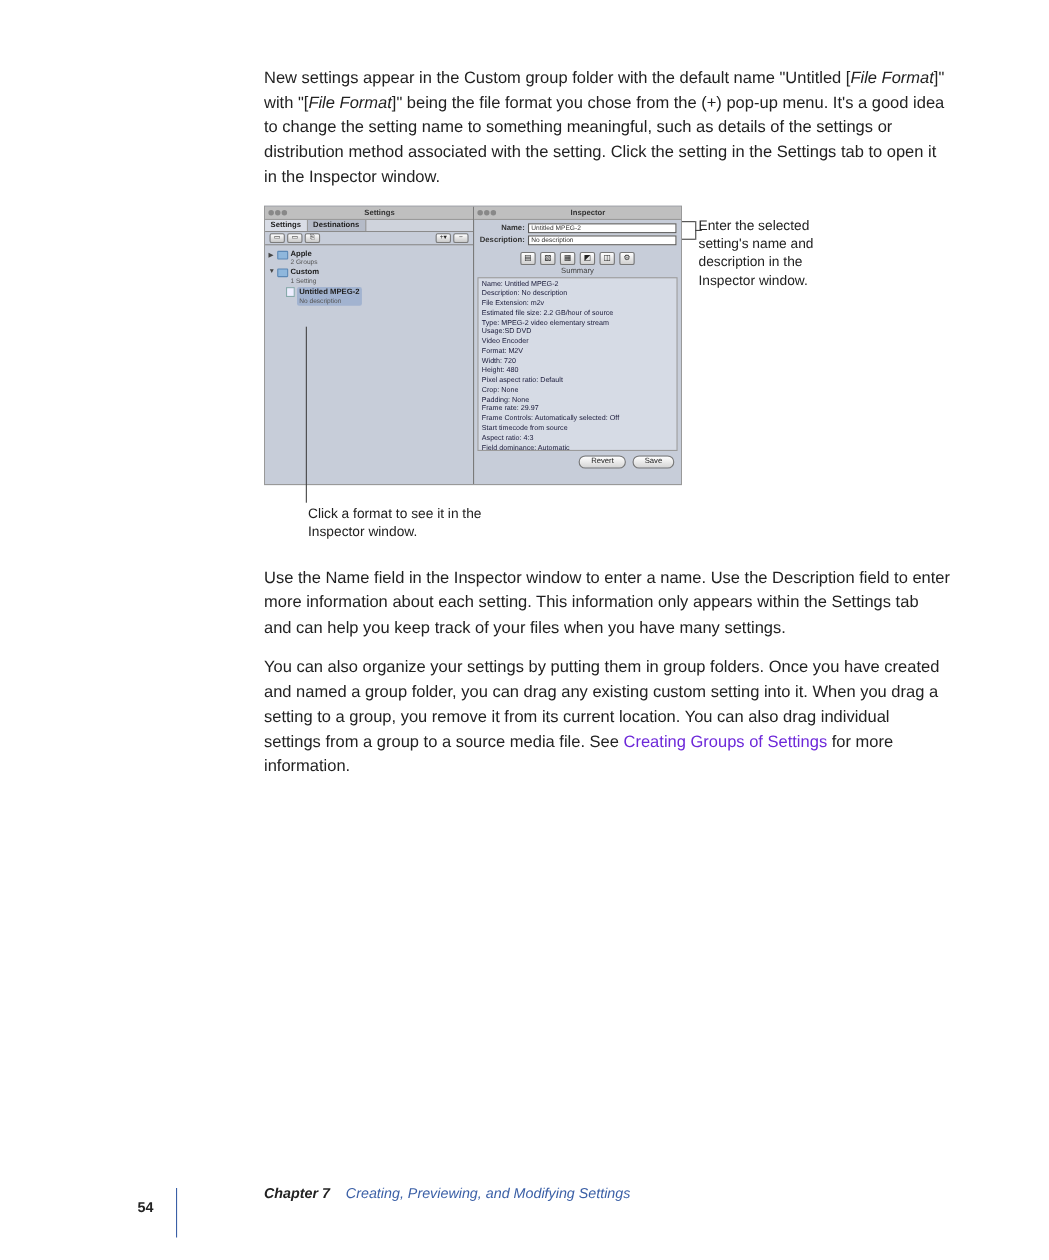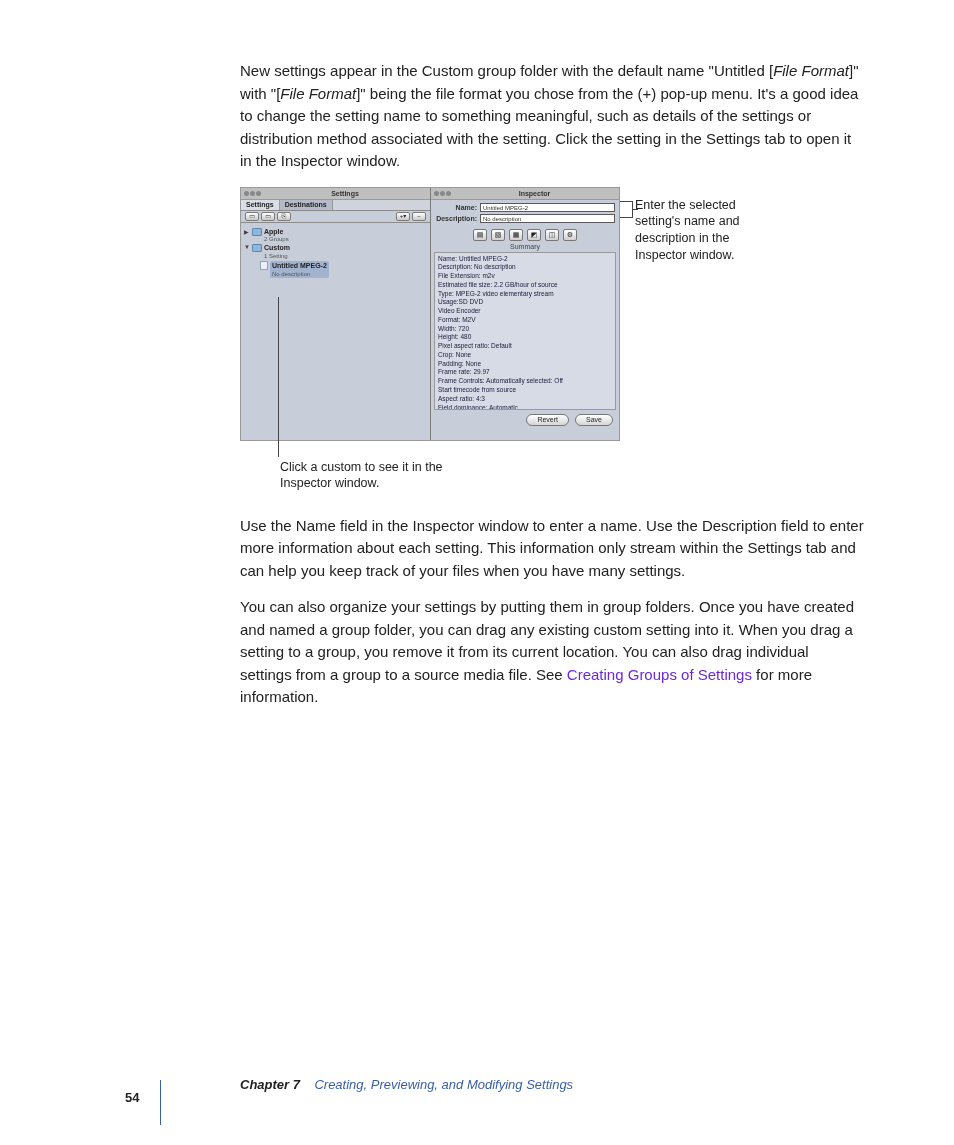--- a/index.html
+++ b/index.html
@@ -206,24 +206,24 @@
       </div>
     </div>
 
     <div class="lead-line lead-h1"></div>
     <div class="lead-line lead-h2"></div>
     <div class="lead-line lead-v"></div>
     <div class="lead-line lead-h3"></div>
     <div class="lead-line lead-b"></div>
 
     <div class="callout right">Enter the selected setting's name and description in the Inspector window.</div>
-    <div class="callout bottom">Click a custom to see it in the Inspector window.</div>
+    <div class="callout bottom">Click a format to see it in the Inspector window.</div>
   </div>
 
-  <p class="para">Use the Name field in the Inspector window to enter a name. Use the Description field to enter more information about each setting. This information only stream within the Settings tab and can help you keep track of your files when you have many settings.</p>
+  <p class="para">Use the Name field in the Inspector window to enter a name. Use the Description field to enter more information about each setting. This information only appears within the Settings tab and can help you keep track of your files when you have many settings.</p>
 
   <p class="para">
     <span>You can also organize your settings by putting them in group folders. Once you have created and named a group folder, you can drag any existing custom setting into it. When you drag a setting to a group, you remove it from its current location. You can also drag individual settings from a group to a source media file. See </span><span class="link">Creating Groups of Settings</span><span> for more information.</span>
   </p>
 
 </div>
 
 <div class="rule"></div>
 <div class="pg-num">54</div>
 <div class="chapter">

